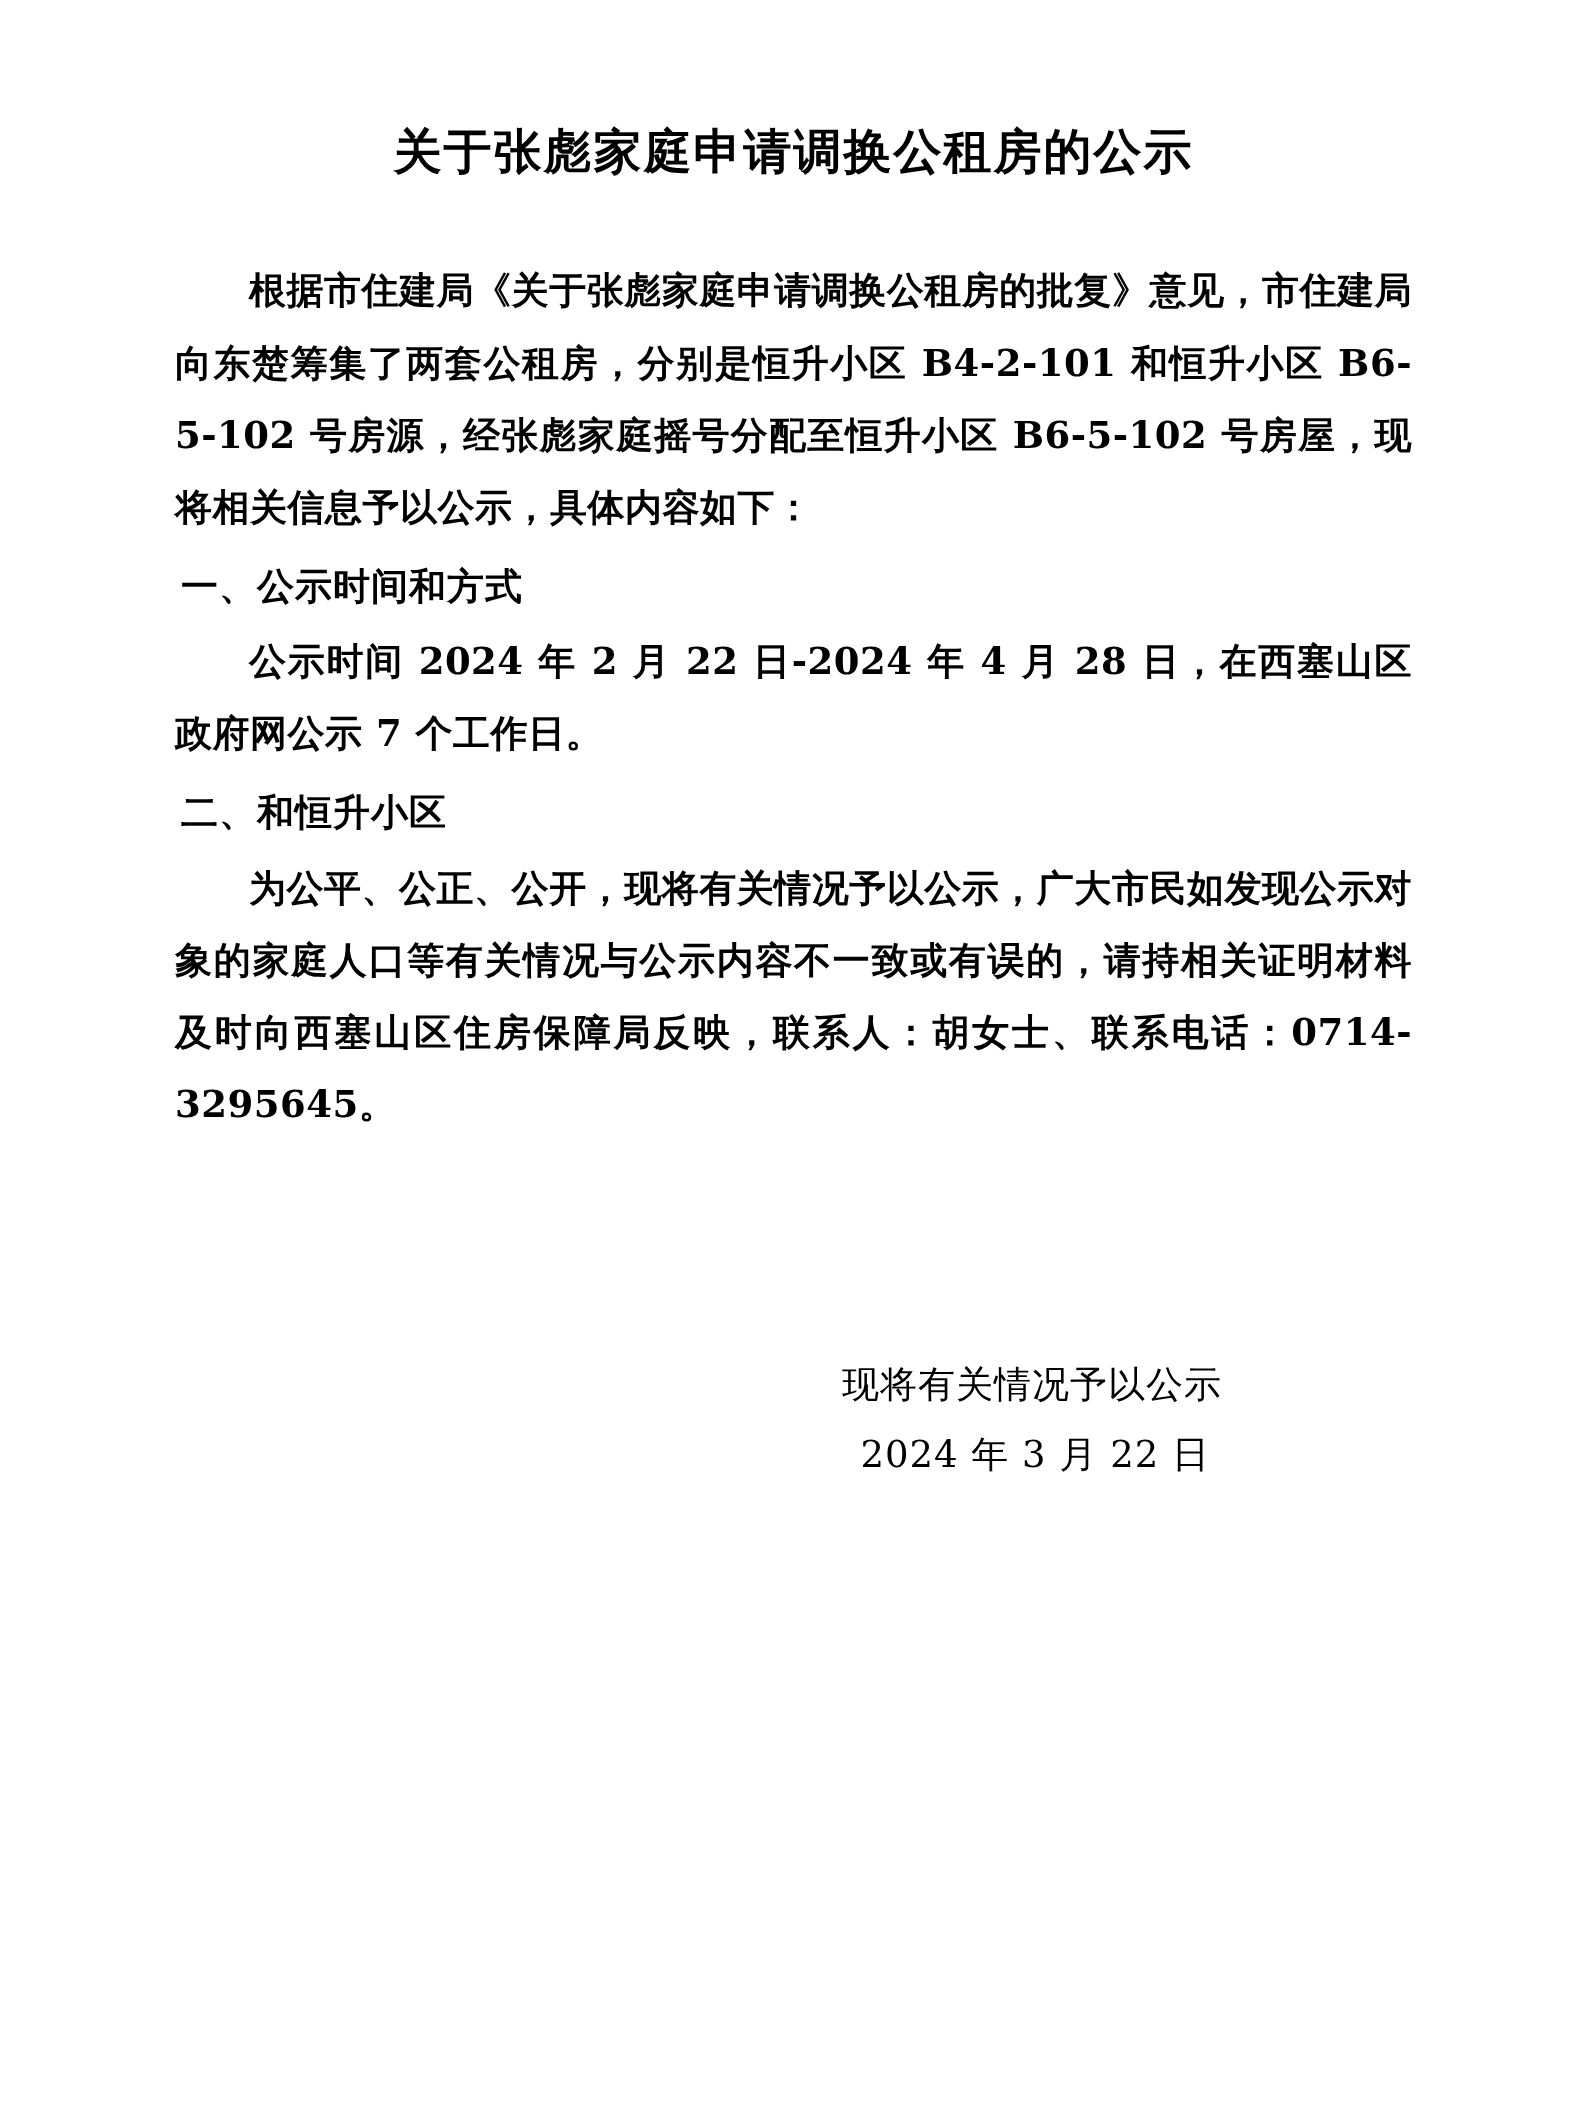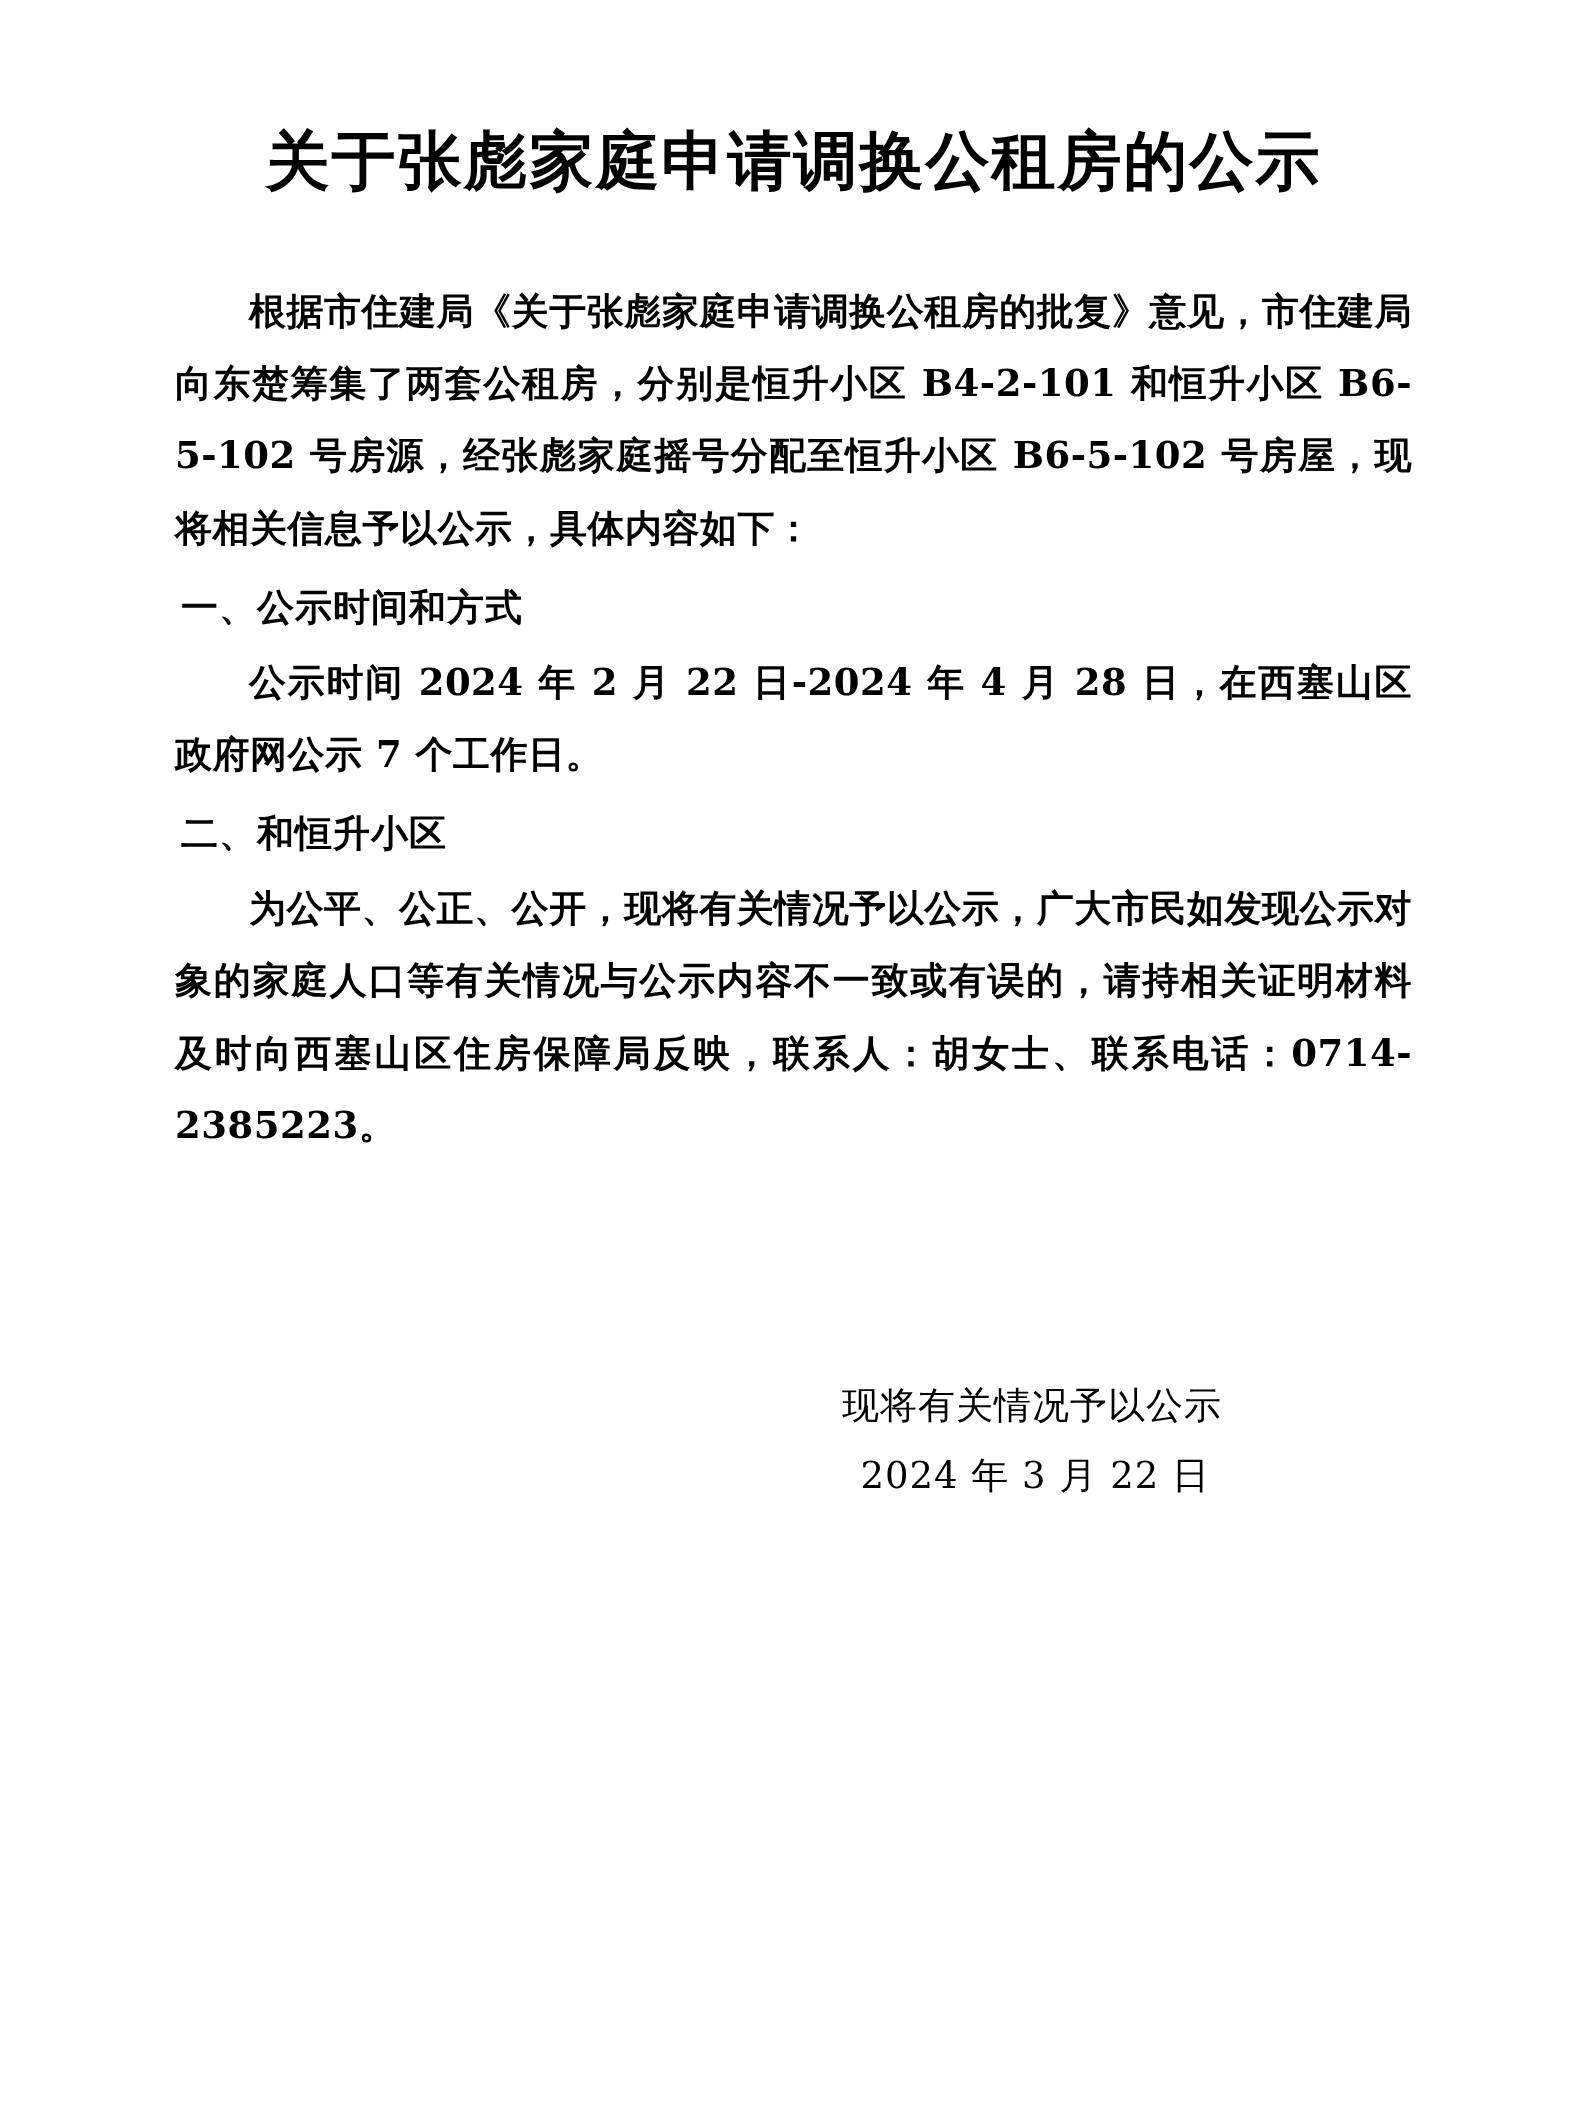--- a/index.html
+++ b/index.html
@@ -15,21 +15,21 @@
   }
   .page {
     position: relative;
     width: 1587px;
     min-height: 2122px;
     box-sizing: border-box;
     padding: 120px 175px 80px 175px;
   }
   .doc-title {
     text-align: center;
-    font-size: 64px;
+    font-size: 48px;
     font-weight: bold;
     letter-spacing: 2px;
     line-height: 1.3;
     margin: 0 0 72px 0;
     font-family: "DejaVu Sans", "Liberation Sans", sans-serif;
   }
   .para {
     font-size: 37px;
     line-height: 1.95;
     text-align: justify;
@@ -71,20 +71,20 @@
 
   <h1 class="doc-title">关于张彪家庭申请调换公租房的公示</h1>
 
   <p class="para">根据市住建局《关于张彪家庭申请调换公租房的批复》意见，市住建局向东楚筹集了两套公租房，分别是恒升小区 B4-2-101 和恒升小区 B6-5-102 号房源，经张彪家庭摇号分配至恒升小区 B6-5-102 号房屋，现将相关信息予以公示，具体内容如下：</p>
 
   <h2 class="section-heading">一、公示时间和方式</h2>
   <p class="para">公示时间 2024 年 2 月 22 日-2024 年 4 月 28 日，在西塞山区政府网公示 7 个工作日。</p>
 
   <h2 class="section-heading">二、和恒升小区</h2>
 
-  <p class="para">为公平、公正、公开，现将有关情况予以公示，广大市民如发现公示对象的家庭人口等有关情况与公示内容不一致或有误的，请持相关证明材料及时向西塞山区住房保障局反映，联系人：胡女士、联系电话：0714-2385223。</p>
+  <p class="para">为公平、公正、公开，现将有关情况予以公示，广大市民如发现公示对象的家庭人口等有关情况与公示内容不一致或有误的，请持相关证明材料及时向西塞山区住房保障局反映，联系人：胡女士、联系电话：0714-3295645。</p>
 
   <div class="signature-block">
     <div class="sig-line">现将有关情况予以公示</div>
     <div class="sig-date">2024 年 3 月 22 日</div>
   </div>
 
 </div>
 
 </body></html>

